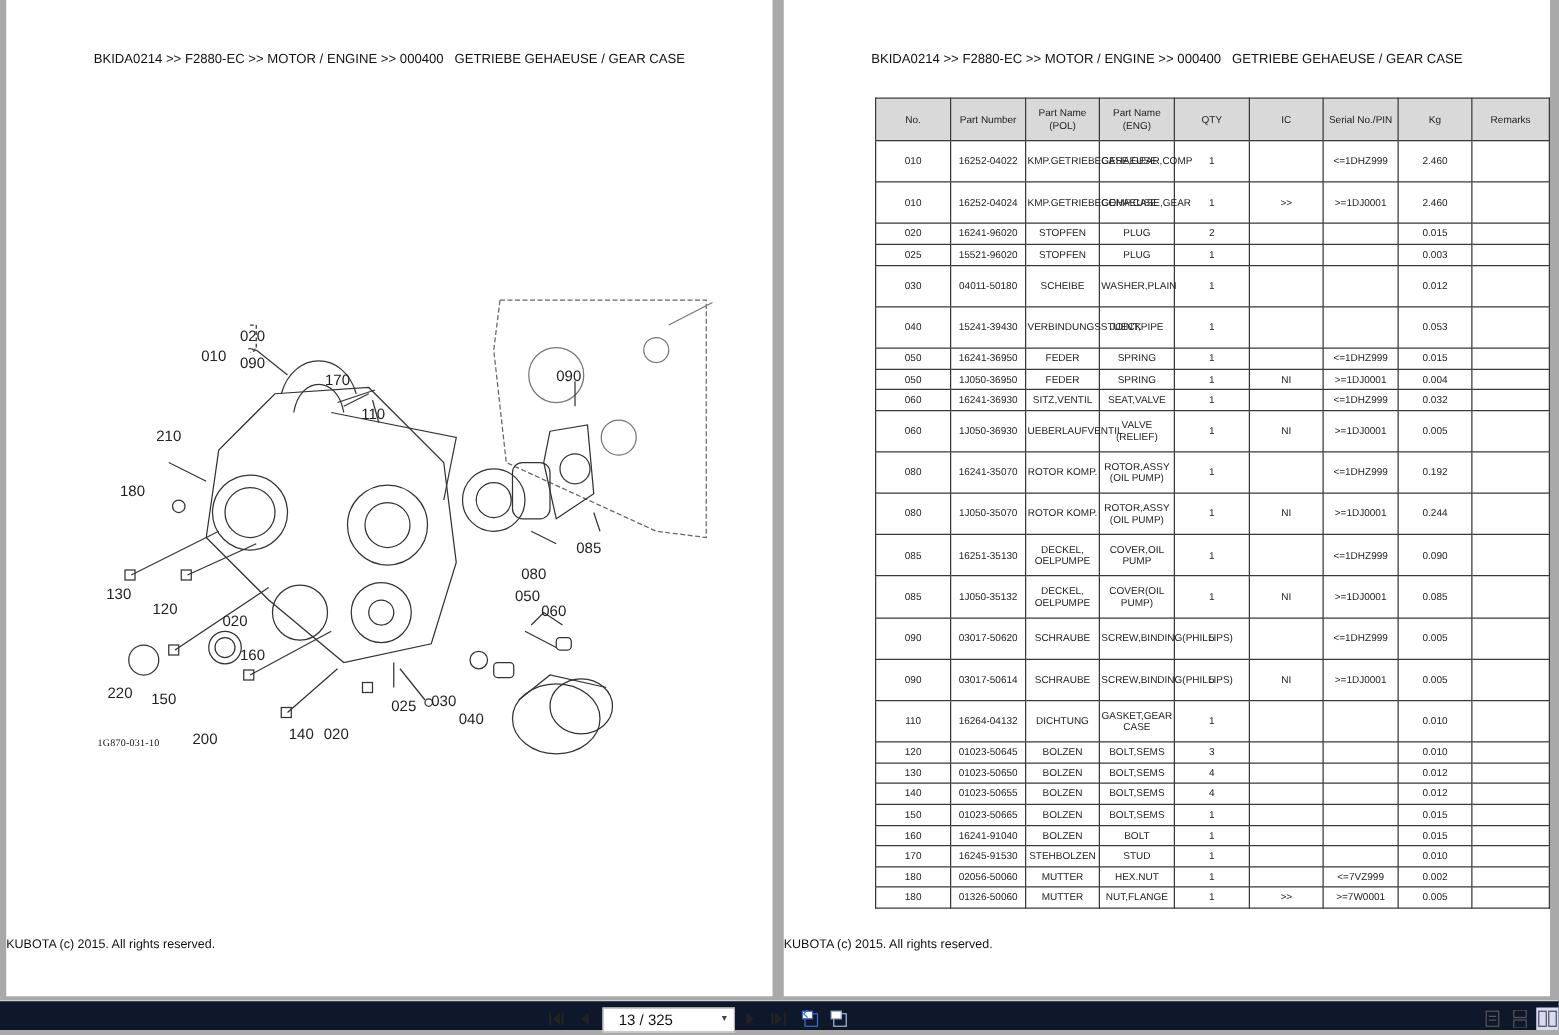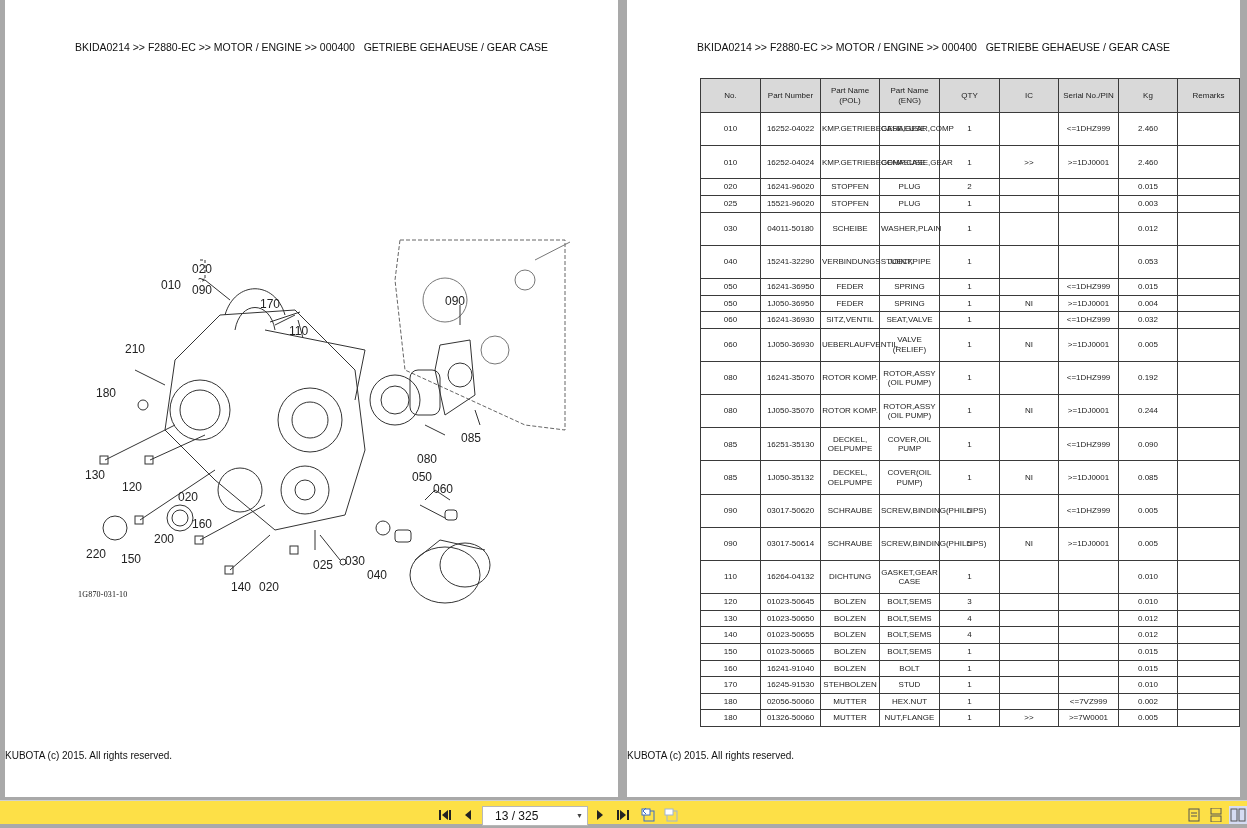--- a/index.html
+++ b/index.html
@@ -45,21 +45,21 @@
     padding: 0 1px; line-height: 9.5px; color: #222;
   }
   table.parts th {
     background: #d9d9d9; font-weight: normal; height: 34px;
   }
   table.parts td { height: 16.6px; }
   table.parts tr.tall td { height: 33.2px; }
 
   .toolbar {
     position: absolute; left: 0; top: 800px; width: 1247px; height: 24px;
-    background: #fde047; border-top: 1px solid #d0d0d0;
+    background: #0f172a; border-top: 1px solid #d0d0d0;
   }
   .tb-btn {
     position: absolute; top: 6px; width: 16px; height: 16px;
     display: flex; align-items: center; justify-content: center;
     font-size: 13px; color: #222; cursor: pointer;
   }
   .page-select {
     position: absolute; left: 482px; top: 5px; width: 106px; height: 20px;
     background: #fff; border: 1px solid #b8b8b8;
     font-size: 12px; line-height: 18px; padding-left: 12px;
@@ -161,21 +161,21 @@
     <span class="dlabel" style="left:456px;top:431px;">085</span>
     <span class="dlabel" style="left:412px;top:452px;">080</span>
     <span class="dlabel" style="left:80px;top:468px;">130</span>
     <span class="dlabel" style="left:407px;top:470px;">050</span>
     <span class="dlabel" style="left:428px;top:482px;">060</span>
     <span class="dlabel" style="left:117px;top:480px;">120</span>
     <span class="dlabel" style="left:173px;top:490px;">020</span>
     <span class="dlabel" style="left:187px;top:517px;">160</span>
     <span class="dlabel" style="left:81px;top:547px;">220</span>
     <span class="dlabel" style="left:116px;top:552px;">150</span>
-    <span class="dlabel" style="left:149px;top:532px;">200</span>
+    <span class="dlabel" style="left:149px;top:584px;">200</span>
     <span class="dlabel" style="left:340px;top:554px;">030</span>
     <span class="dlabel" style="left:308px;top:558px;">025</span>
     <span class="dlabel" style="left:362px;top:568px;">040</span>
     <span class="dlabel" style="left:226px;top:580px;">140</span>
     <span class="dlabel" style="left:254px;top:580px;">020</span>
 
     <div class="diagram-code">1G870-031-10</div>
     <div class="page-footer">KUBOTA (c) 2015. All rights reserved.</div>
   </div>
 
@@ -260,21 +260,21 @@
             <td>SCHEIBE</td>
             <td>WASHER,PLAIN</td>
             <td>1</td>
             <td></td>
             <td></td>
             <td>0.012</td>
             <td></td>
           </tr>
           <tr class="tall">
             <td>040</td>
-            <td>15241-32290</td>
+            <td>15241-39430</td>
             <td>VERBINDUNGSSTUECK</td>
             <td>JOINT,PIPE</td>
             <td>1</td>
             <td></td>
             <td></td>
             <td>0.053</td>
             <td></td>
           </tr>
           <tr>
             <td>050</td>

